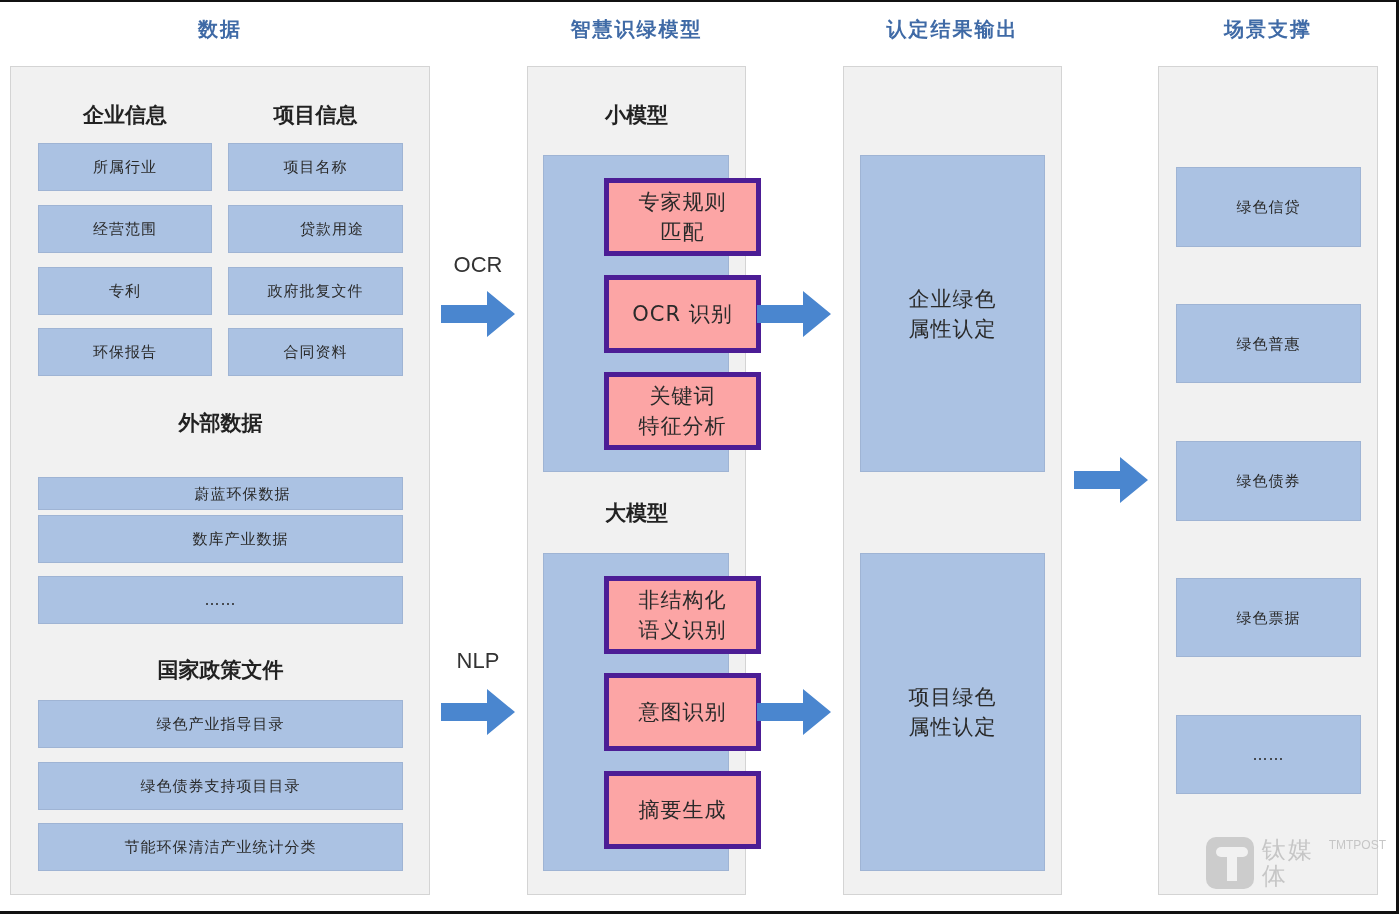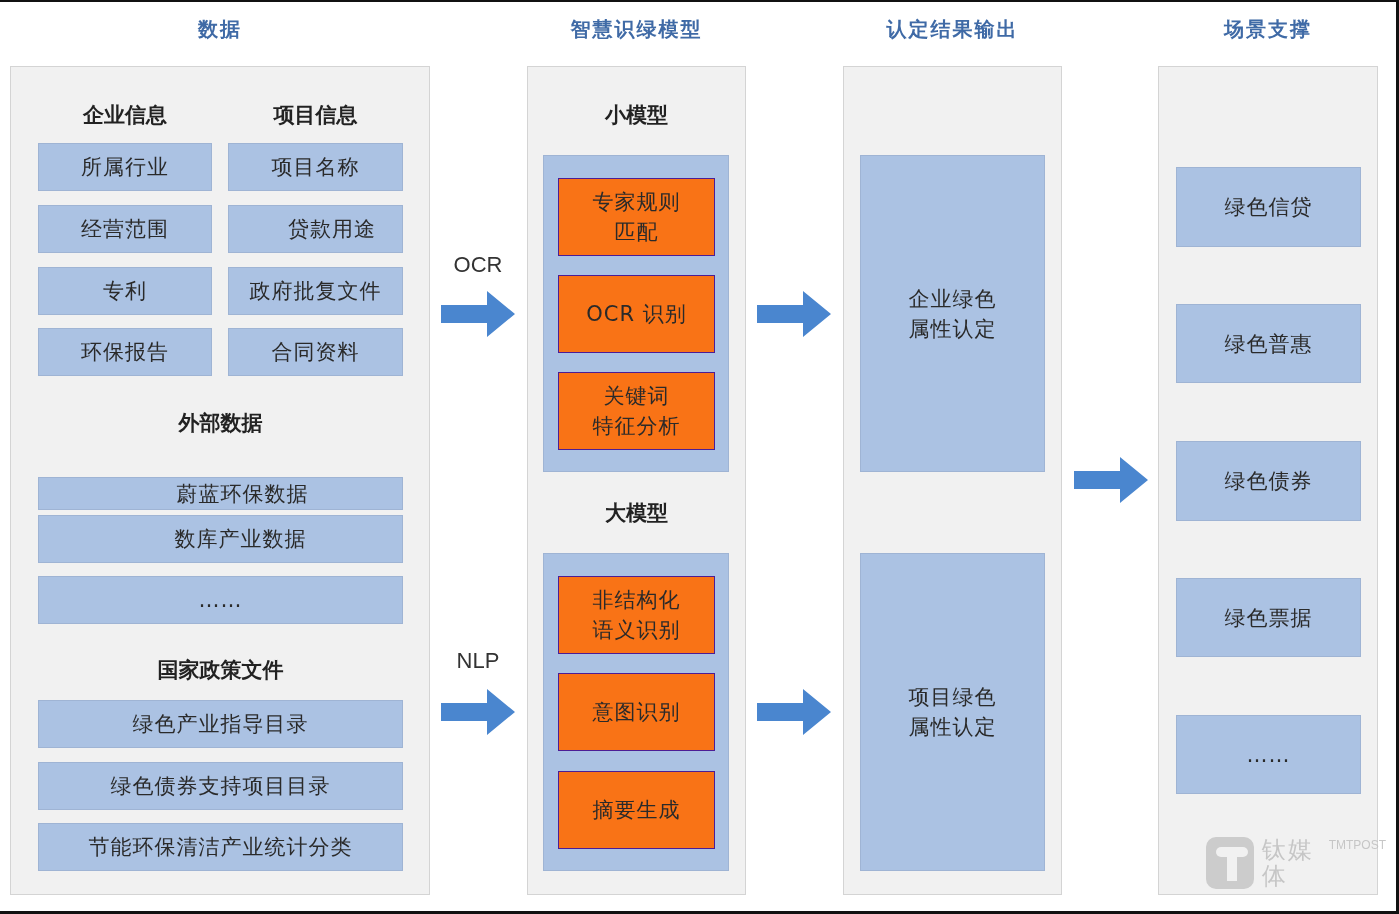--- a/index.html
+++ b/index.html
@@ -22,29 +22,29 @@
     position: absolute; top: 66px; height: 829px;
     background: #f1f1f1; border: 1.5px solid #d4d4d4; box-sizing: border-box;
   }
   .group-head {
     position: absolute; text-align: center; font-weight: bold; font-size: 21px; color: #222;
     height: 30px; line-height: 30px;
   }
   .box {
     position: absolute; background: #abc2e3; border: 1px solid #9fb4d4; box-sizing: border-box;
     display: flex; align-items: center; justify-content: center; text-align: center;
-    font-size: 21px; color: #2a2a2a; line-height: 30px; letter-spacing: 1px;
+    font-size: 15px; color: #2a2a2a; line-height: 30px; letter-spacing: 1px;
   }
   .model-frame {
     position: absolute; background: #abc2e3; border: 1px solid #9fb4d4; box-sizing: border-box;
   }
   .model-item {
-    position: absolute; background: #f97316; border: 1px solid #4c1d95; box-sizing: border-box;
+    position: absolute; background: #fca5a5; border: 5px solid #4c1d95; box-sizing: border-box;
     display: flex; align-items: center; justify-content: center; text-align: center;
-    font-size: 21px; color: #2a2a2a; line-height: 30px; letter-spacing: 1px; white-space: pre-line;
+    font-size: 21px; color: #2a2a2a; line-height: 30px; letter-spacing: 1px; white-space: pre-line; margin-left: 46px;
   }
   .result {
     position: absolute; background: #abc2e3; border: 1px solid #9fb4d4; box-sizing: border-box;
     display: flex; align-items: center; justify-content: center; text-align: center;
     font-size: 21px; color: #2a2a2a; line-height: 30px; letter-spacing: 1px; white-space: pre-line;
   }
   .arrow { position: absolute; width: 74px; height: 46px; }
   .arrow-label {
     position: absolute; width: 80px; text-align: center; font-size: 22px; color: #333;
     font-family: "Liberation Sans", sans-serif;

